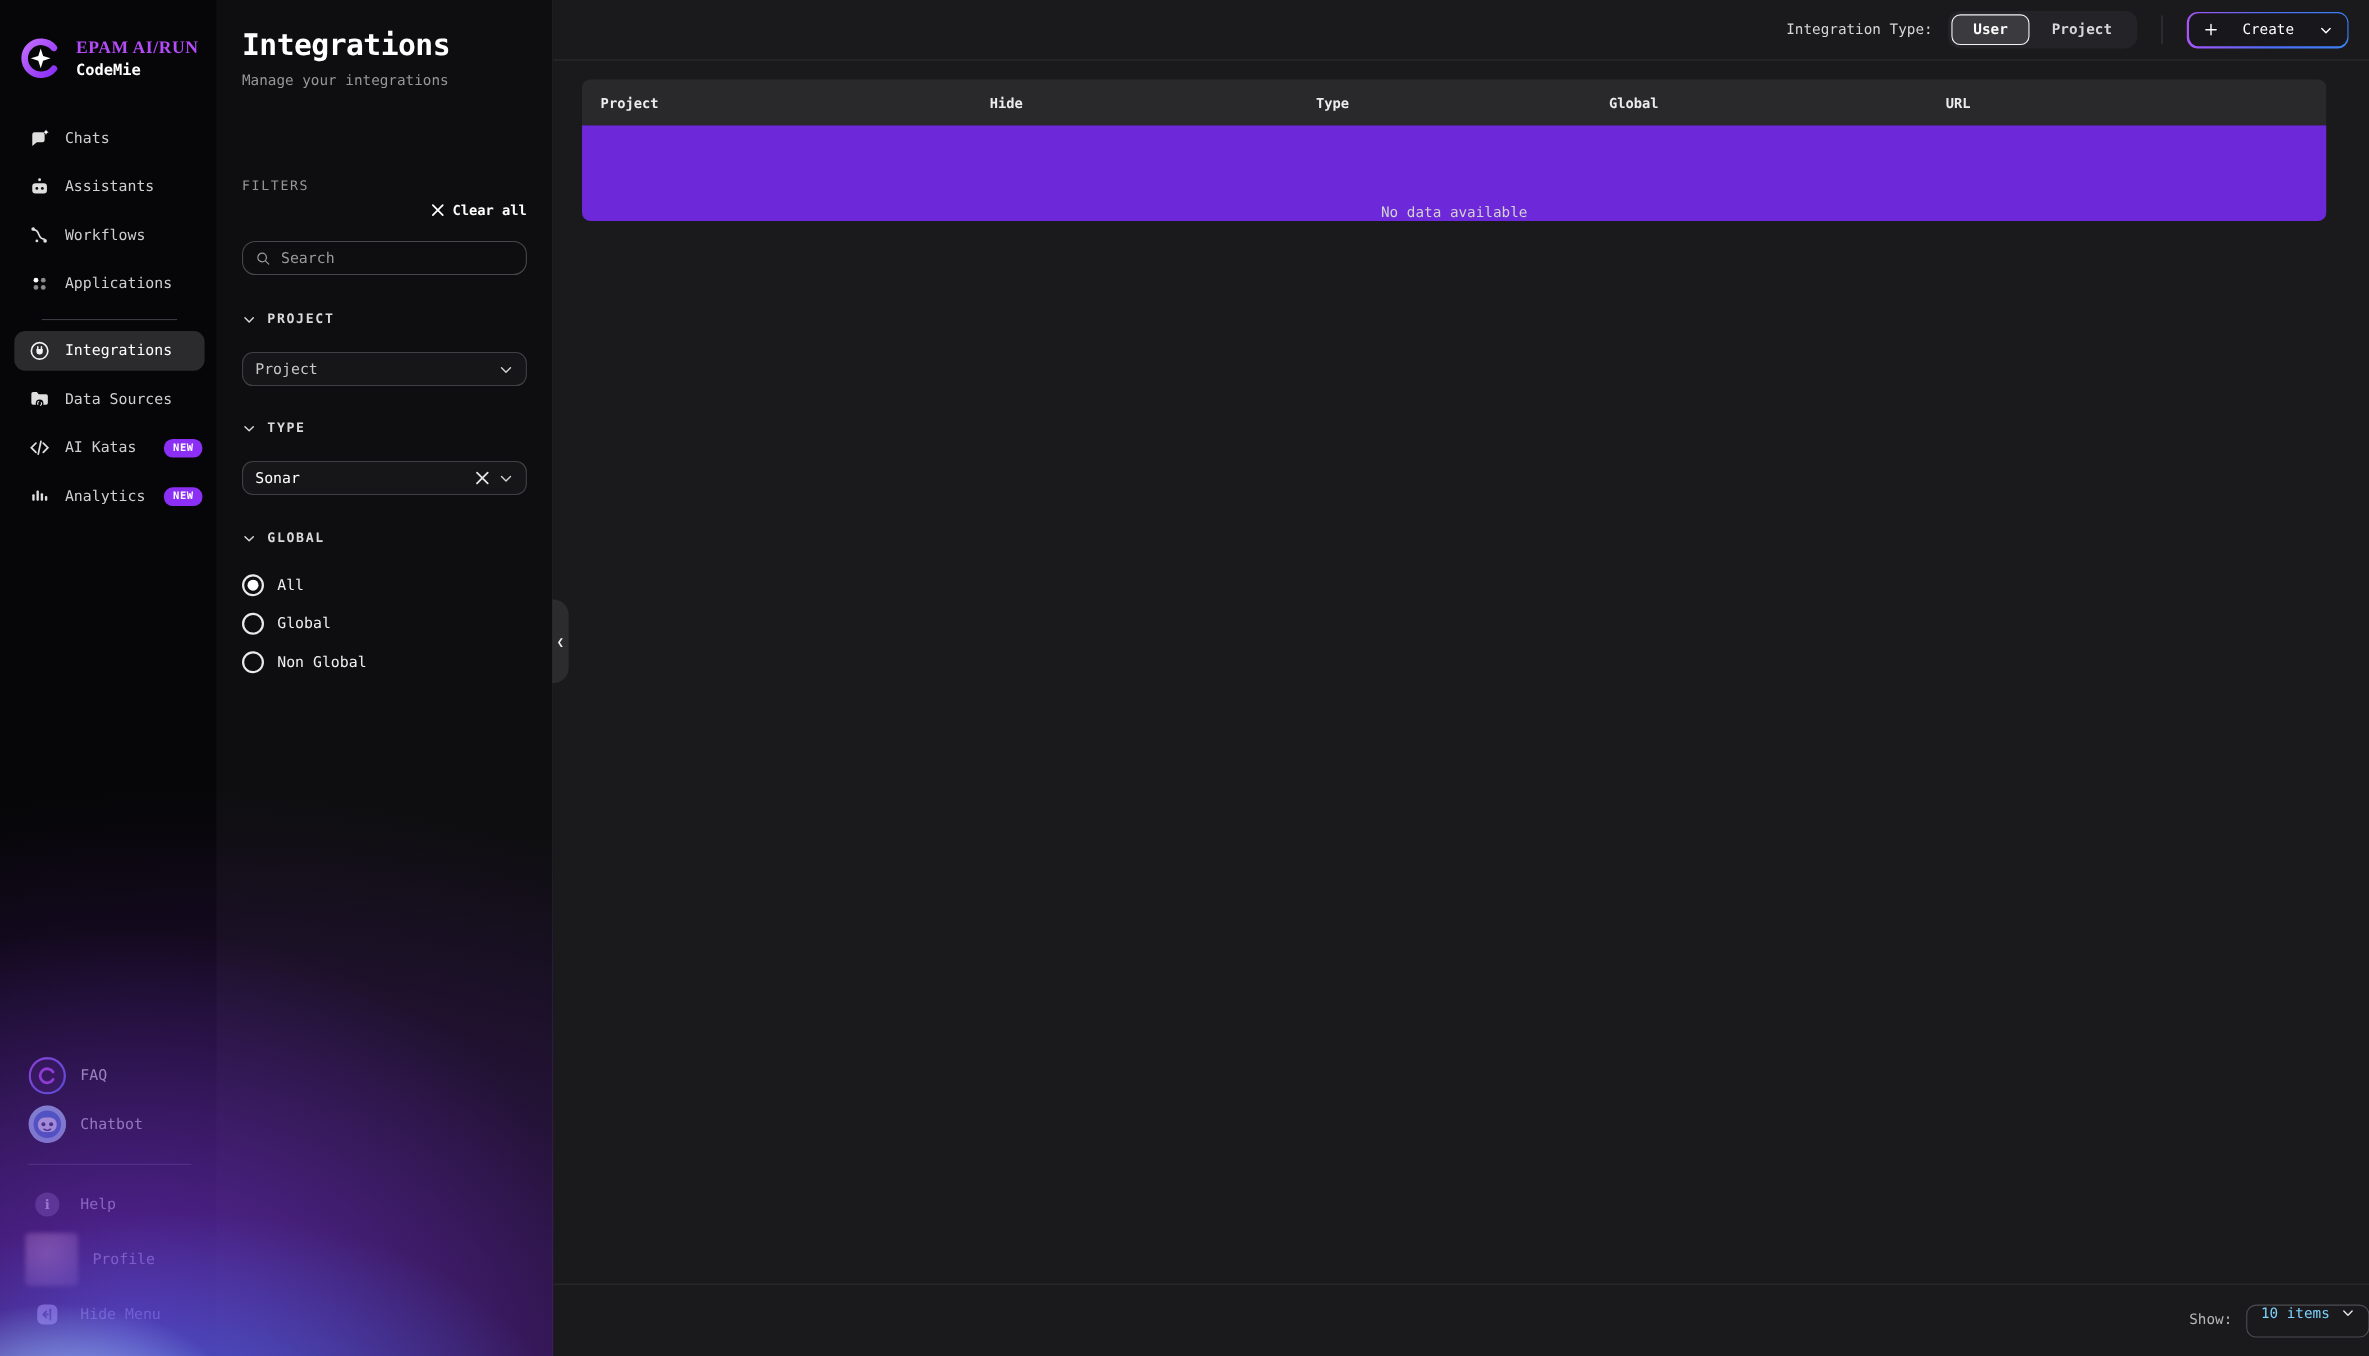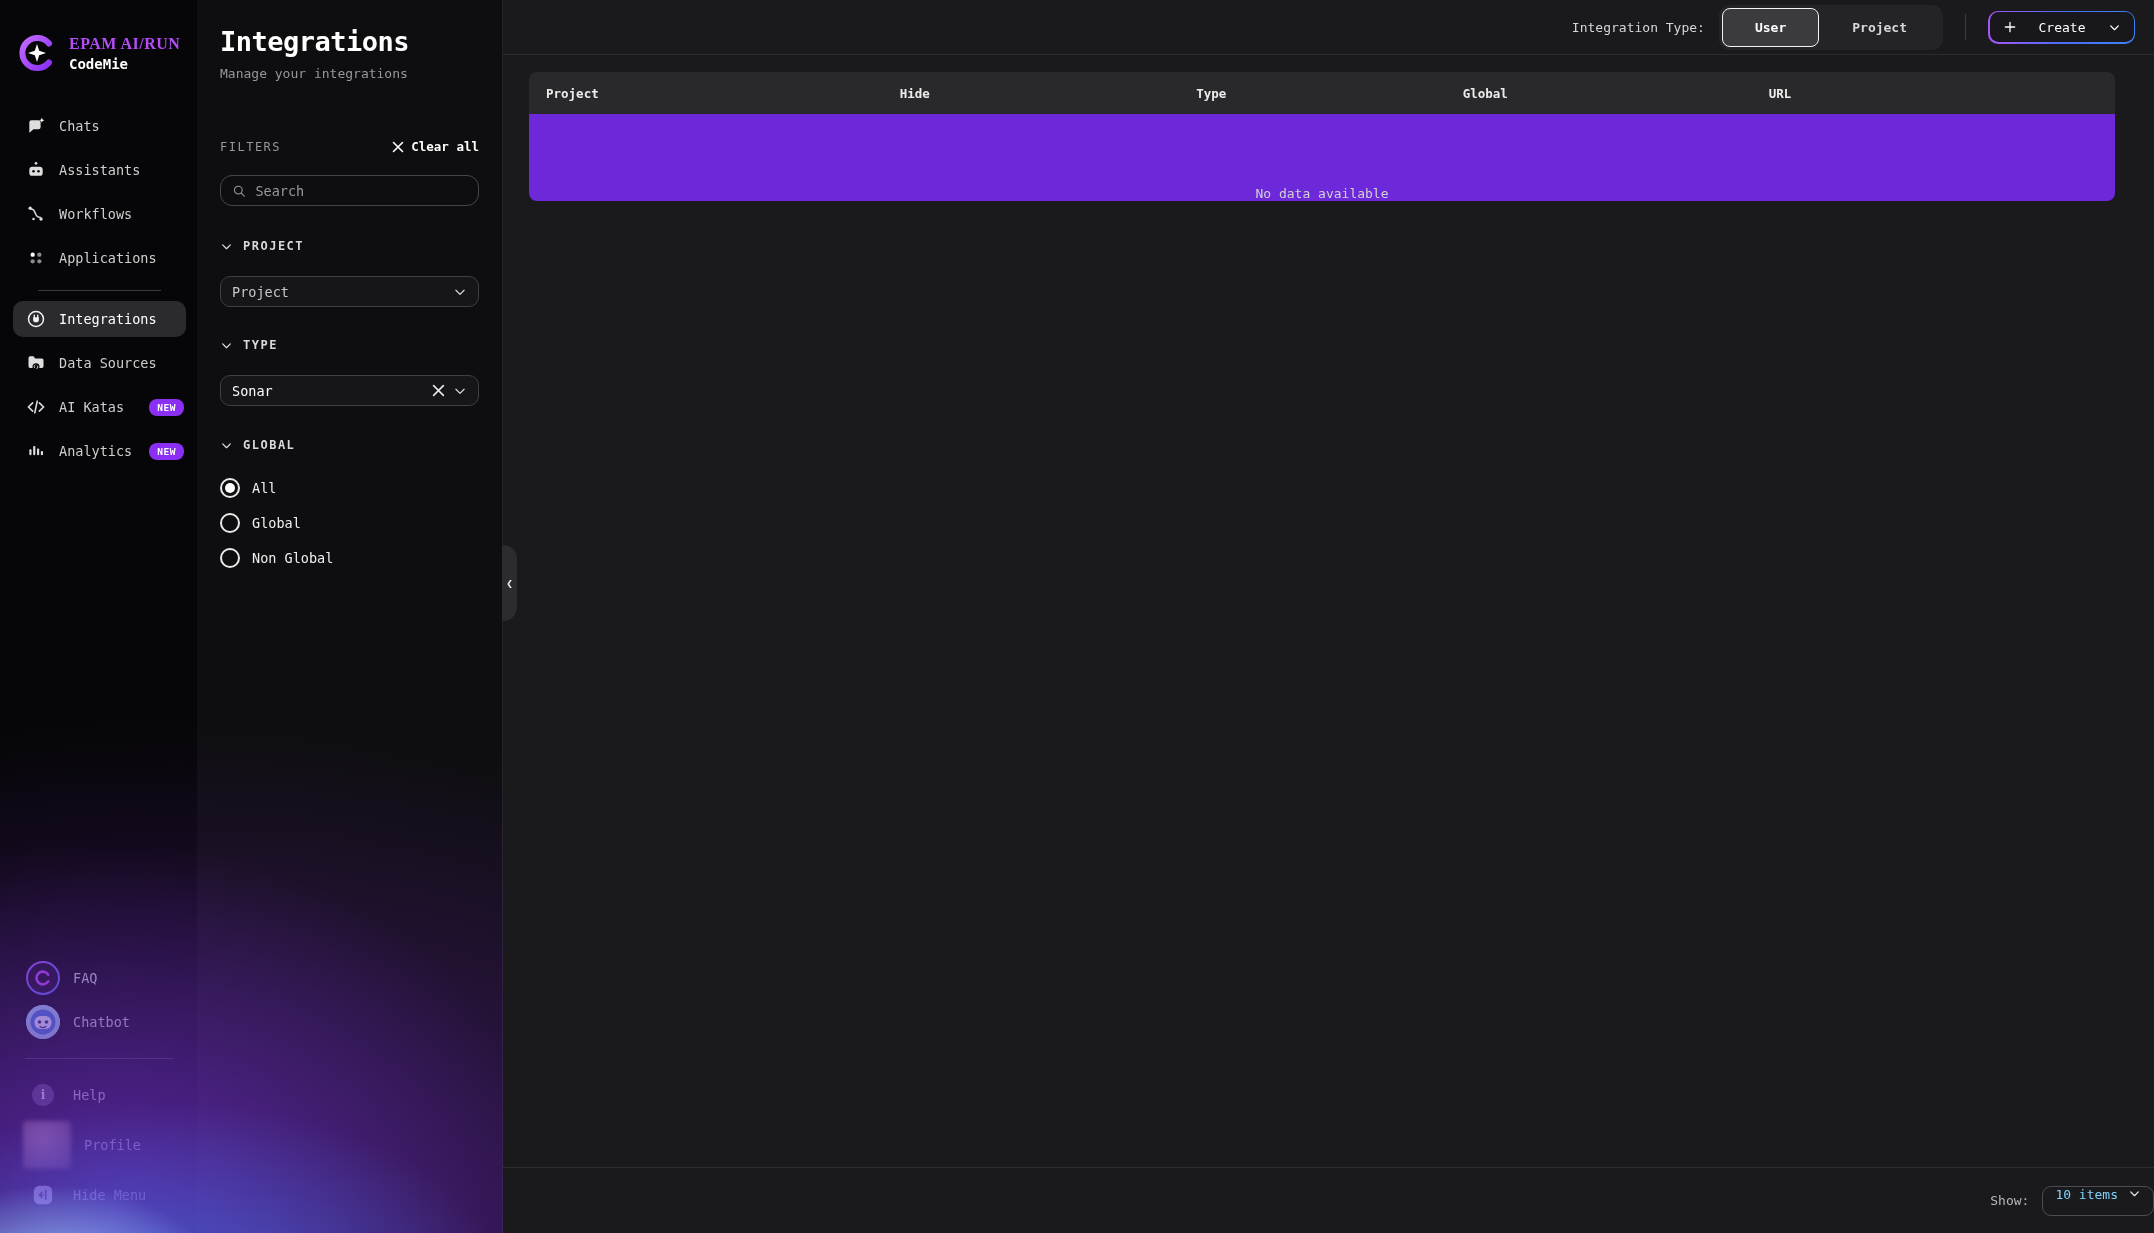--- a/index.html
+++ b/index.html
@@ -75,21 +75,21 @@
     width:306px; min-width:306px; height:100%;
     background:#0e0e10; border-right:1px solid #232327;
     padding:26px 23px 0 23px;
     position:relative; z-index:1;
   }
   .panel-title { color:#fff; font-size:27px; font-weight:bold; letter-spacing:-.5px; }
   .panel-subtitle { color:#979799; font-size:13px; margin-top:9px; }
 
   .filters-head { display:flex; align-items:center; justify-content:space-between; margin-top:58px; }
   .filters-label { color:#98989a; font-size:12px; letter-spacing:1.5px; }
-  .clear-all { display:flex; align-items:center; gap:7px; color:#fff; font-size:12.5px; font-weight:bold; cursor:pointer; }
+  .clear-all { display:flex; align-items:center; gap:7px; color:#fff; font-size:12.5px; font-weight:bold; cursor:pointer;margin-top:44px; }
 
   .search-box {
     margin-top:21px; height:31px; border:1px solid #47474b; border-radius:12px;
     display:flex; align-items:center; gap:9px; padding:0 11px; background:transparent;
   }
   .search-box input {
     background:transparent; border:none; outline:none; color:#e6e6e6;
     font-family:inherit; font-size:13.5px; width:100%;
   }
   .search-box input::placeholder { color:#9a9a9c; }
@@ -120,21 +120,21 @@
 
   
   .main { flex:1; display:flex; flex-direction:column; background:#1a1a1c; height:100%; }
   .topbar {
     height:55px; min-height:55px; border-bottom:1px solid #2c2c2f;
     display:flex; align-items:center; justify-content:flex-end; padding-right:19px; gap:14px;
   }
   .ittype-label { color:#d6d6d8; font-size:13px; }
   .segmented { background:#242428; border-radius:11px; padding:3px; display:flex; }
   .seg-btn {
-    height:39px; padding:0 32px; border-radius:8px; font-size:13px; font-weight:bold;
+    height:28px; padding:0 19px; border-radius:8px; font-size:13px; font-weight:bold;
     display:flex; align-items:center; color:#d8d8da; cursor:pointer; border:1.5px solid transparent;
   }
   .seg-btn.selected { background:#3a3a3f; border-color:#f2f2f2; color:#fff; }
   .vdivider { width:1px; height:26px; background:#3b3b40; margin:0 8px; }
   .create-wrap { background:linear-gradient(90deg,#a855f7,#4f6ef7,#3b82f6); padding:1.5px; border-radius:10px; cursor:pointer; }
   .create-btn {
     background:#17171c; border-radius:8.5px; height:30px; padding:0 13px;
     display:flex; align-items:center; gap:22px; color:#fff; font-size:13px;
   }
 

